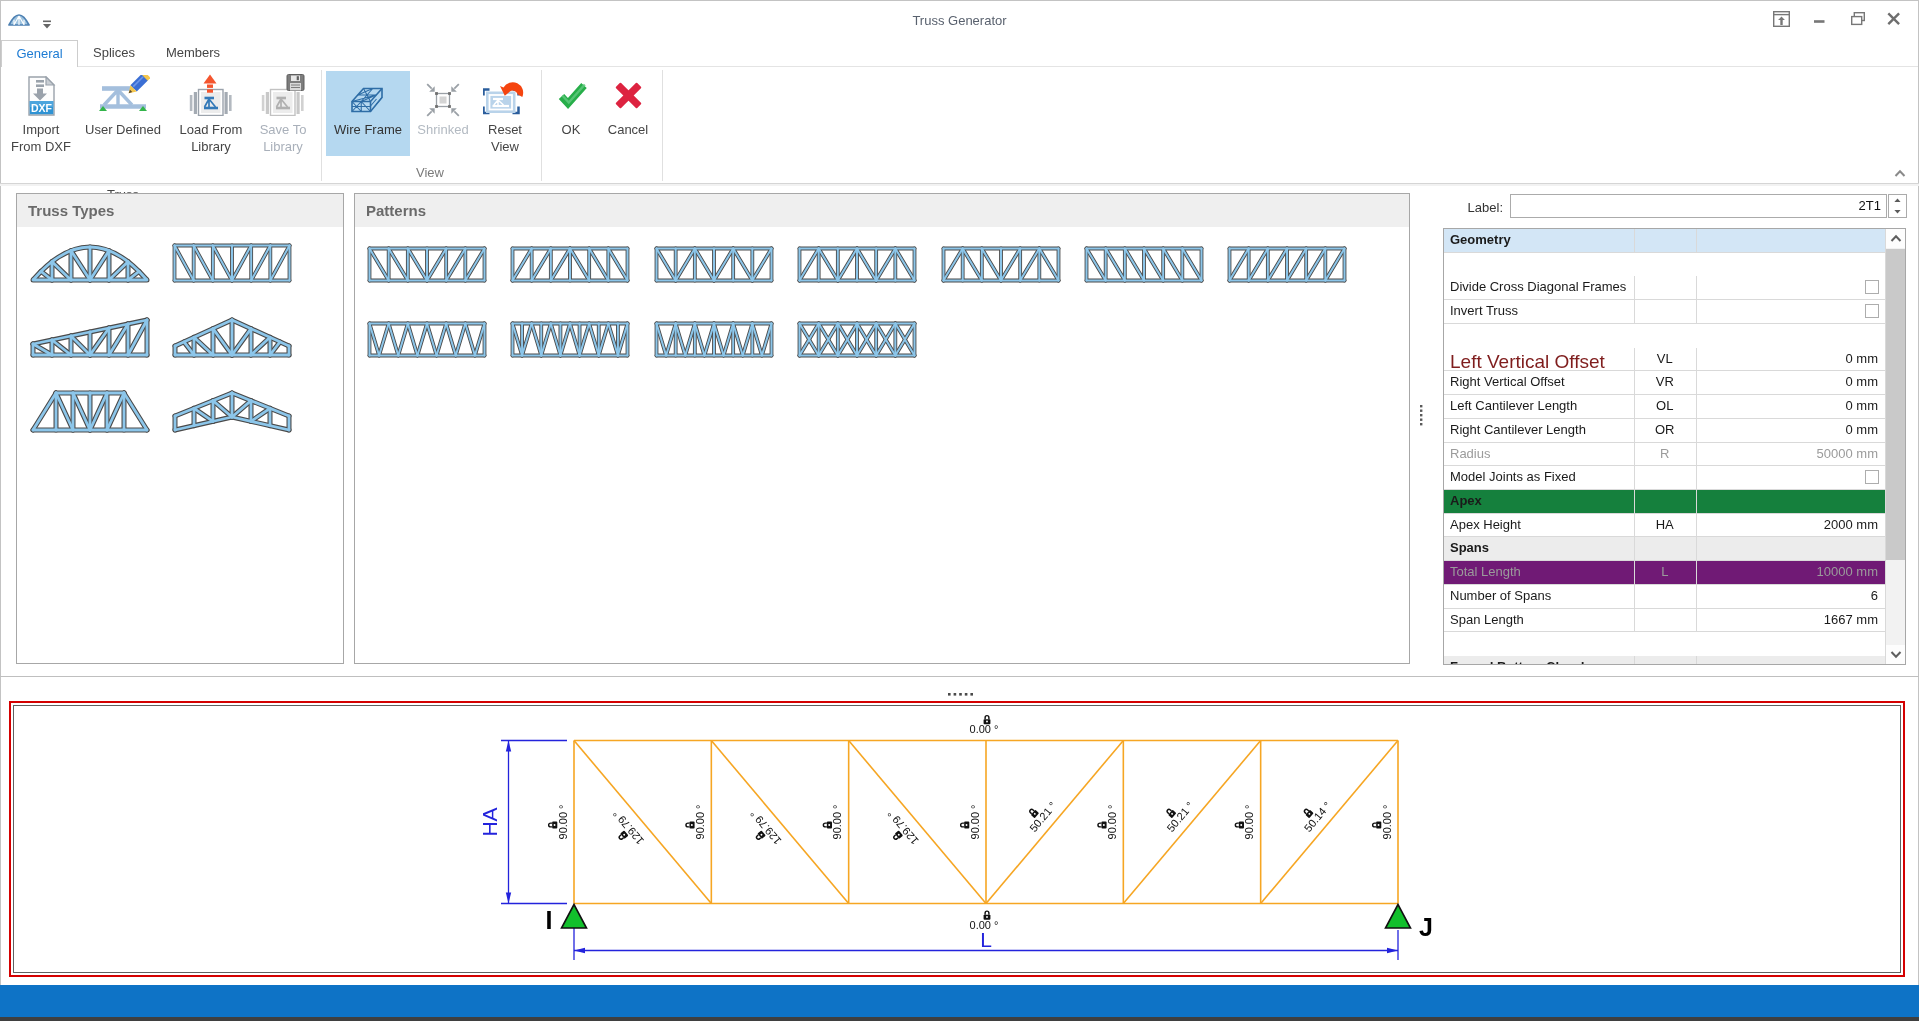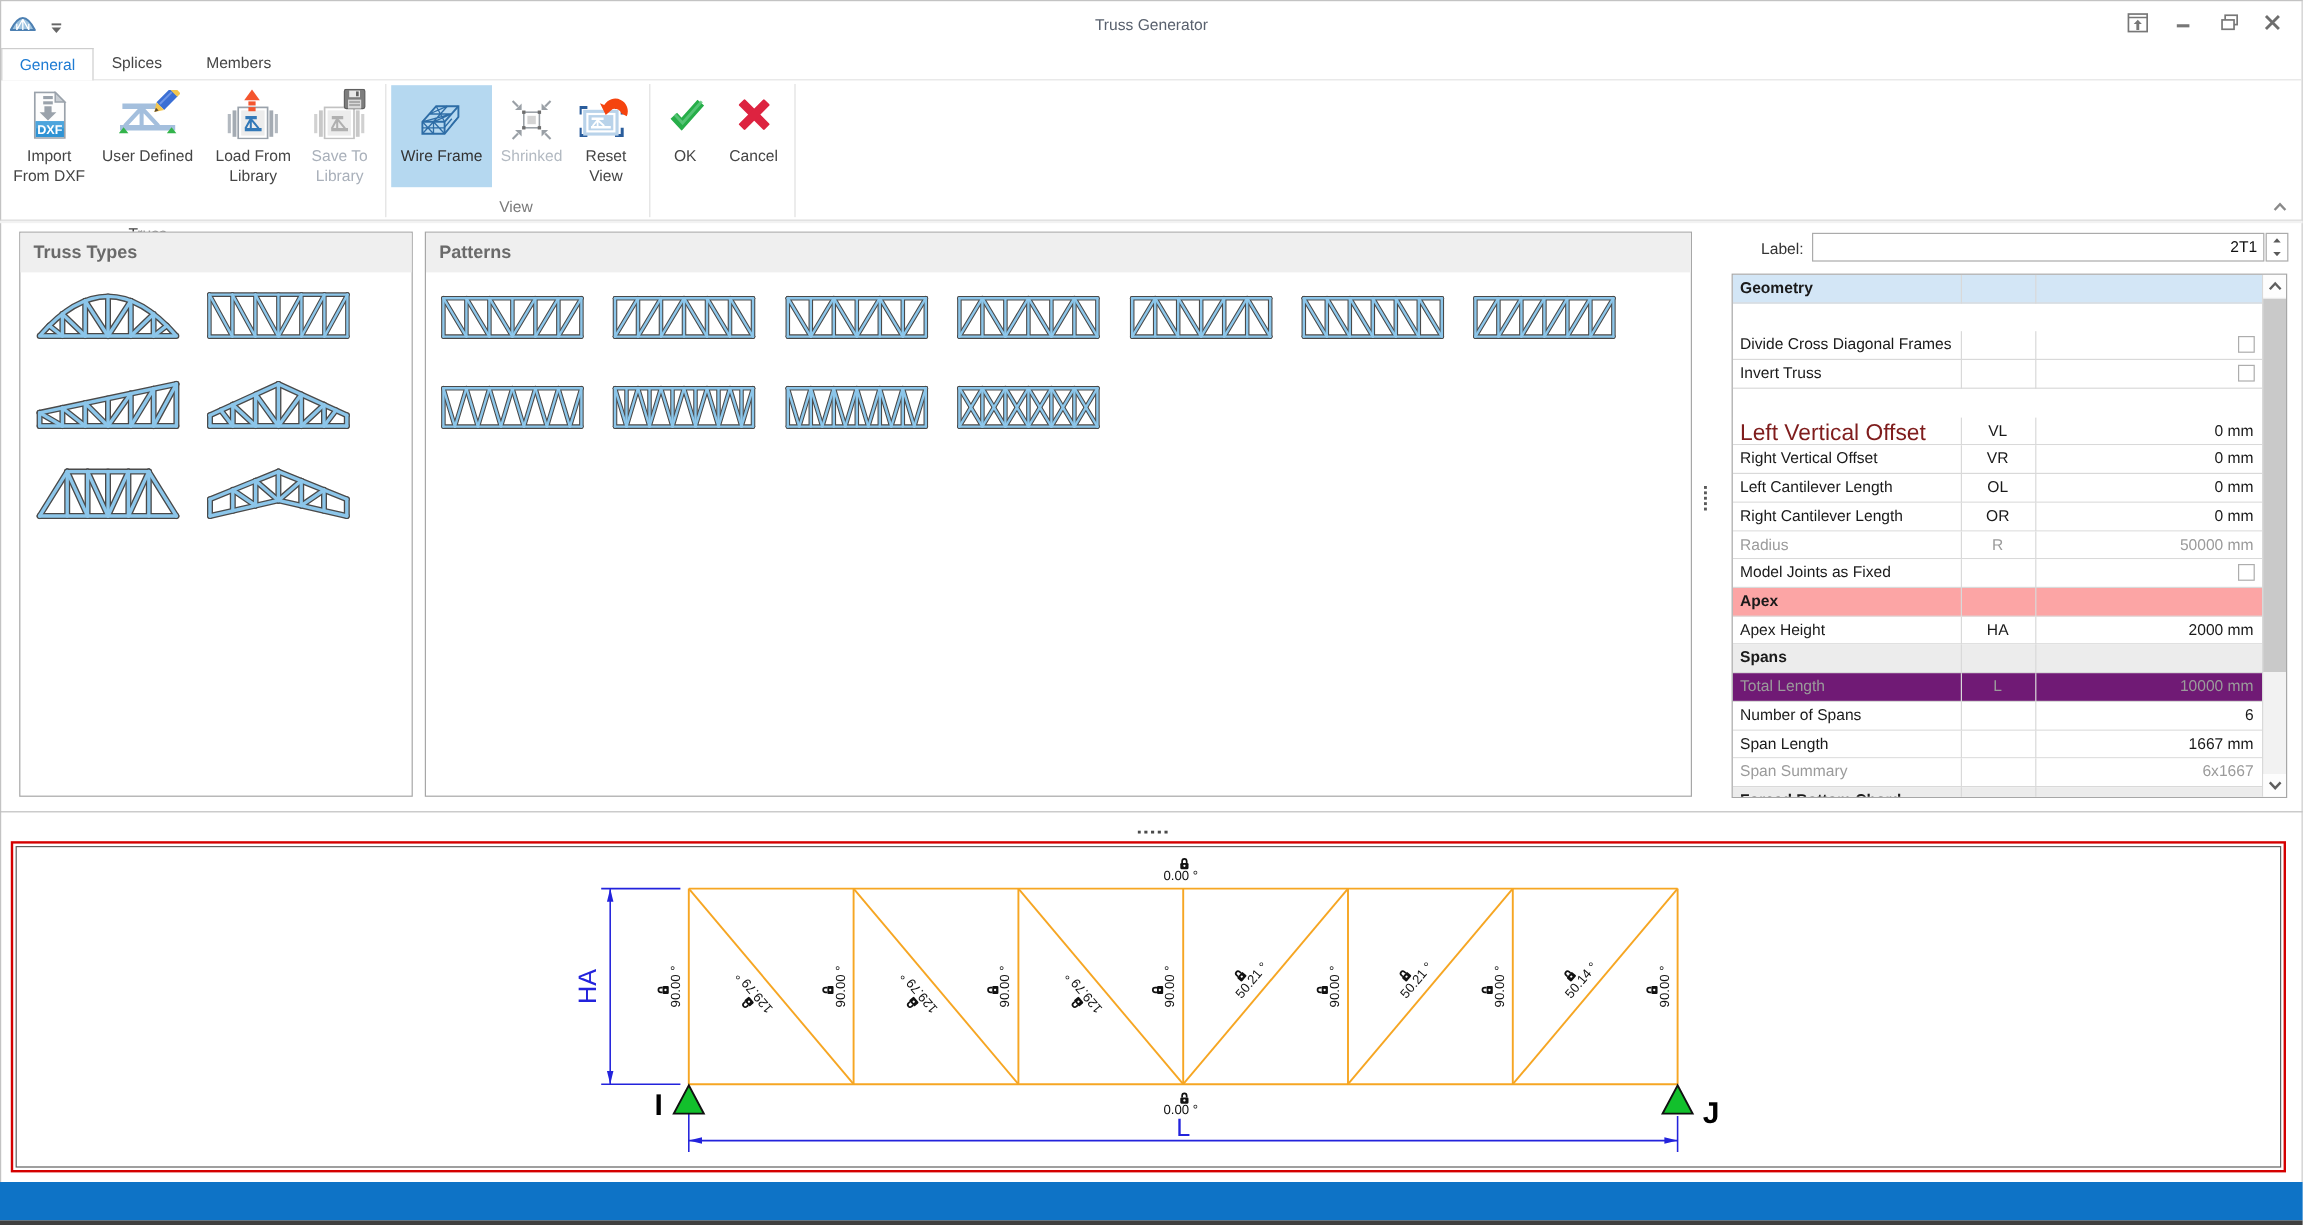--- a/index.html
+++ b/index.html
@@ -21,21 +21,21 @@
       <rect x="3.3" y="0.7" width="10" height="7.8" fill="none" stroke="#777" stroke-width="1.4"></rect>
       <rect x="0.7" y="4.6" width="10" height="7.8" fill="#fff" stroke="#777" stroke-width="1.4"></rect>
     </g>
     <g transform="translate(1888,13)">
       <path d="M0.3,0.3 L11.1,11.1 M11.1,0.3 L0.3,11.1" stroke="#6e6e6e" stroke-width="2.4"></path>
     </g>
   </svg>
 <div class="abs" style="left:1px;top:66px;width:1917px;height:1px;background:#e4e4e4;"></div>
 <div class="abs" style="left:1px;top:40px;width:77px;height:27px;background:#fff;border:1px solid #cdcdcd;border-bottom:none;text-align:center;font-size:13px;color:#1d7bd3;line-height:26px;">General</div>
 <div class="abs" style="left:90px;top:40px;width:48px;height:27px;text-align:center;font-size:13px;color:#454545;line-height:26px;">Splices</div>
-<div class="abs" style="left:160px;top:40px;width:66px;height:27px;text-align:right;font-size:13px;color:#454545;line-height:26px;">Members</div>
+<div class="abs" style="left:160px;top:40px;width:66px;height:27px;text-align:center;font-size:13px;color:#454545;line-height:26px;">Members</div>
 <div class="abs" style="left:326px;top:71px;width:84px;height:85px;background:#b5d8f0;"></div>
 <div class="abs" style="left:320.5px;top:70px;width:1px;height:111px;background:#e0e0e0;"></div>
 <div class="abs" style="left:540.5px;top:70px;width:1px;height:111px;background:#e0e0e0;"></div>
 <div class="abs" style="left:661.5px;top:70px;width:1px;height:111px;background:#e0e0e0;"></div>
 <div class="abs" style="left:26px;top:76px;"><svg width="31" height="41" viewBox="0 0 31 41" style="">
       <path d="M3,1 h17 l8,8 v30 h-25 z" fill="#fdfdfd" stroke="#9aa2ab" stroke-width="1.4"></path>
       <path d="M20,1 l8,8 h-8 z" fill="#c9ced4" stroke="#9aa2ab" stroke-width="1.2"></path>
       <rect x="10" y="4" width="8" height="2.6" fill="#9aa2ab"></rect>
       <rect x="10" y="8.4" width="8" height="2.6" fill="#9aa2ab"></rect>
       <path d="M11,12.5 h6 v5 h4 l-7,7 -7,-7 h4 z" fill="#9aa2ab"></path>
@@ -808,21 +808,21 @@
       <div style="position:absolute;right:7px;top:3px;font-size:13px;color:#9b9b9b;">50000 mm</div>
       <div style="position:absolute;left:189.5px;top:0;width:1px;height:23.72px;background:#d9d9d9;"></div>
       <div style="position:absolute;left:252px;top:0;width:1px;height:23.72px;background:#d9d9d9;"></div>
     </div>
     <div style="position:absolute;left:0;top:237.2px;width:441px;height:23.72px;background:#fff;border-bottom:1px solid #d9d9d9;box-sizing:border-box;">
       <div style="position:absolute;left:6px;top:3px;font-size:13px;color:#1a1a1a;white-space:nowrap;">Model Joints as Fixed</div>
       <div style="position:absolute;right:6px;top:4px;width:14px;height:14px;border:1px solid #adadad;background:#fff;"></div>
       <div style="position:absolute;left:189.5px;top:0;width:1px;height:23.72px;background:#d9d9d9;"></div>
       <div style="position:absolute;left:252px;top:0;width:1px;height:23.72px;background:#d9d9d9;"></div>
     </div>
-    <div style="position:absolute;left:0;top:260.9px;width:441px;height:23.72px;background:#fca5a5;border-bottom:1px solid #d9d9d9;box-sizing:border-box;">
+    <div style="position:absolute;left:0;top:260.9px;width:441px;height:23.72px;background:#15803d;border-bottom:1px solid #d9d9d9;box-sizing:border-box;">
       <div style="position:absolute;left:6px;top:3px;font-size:13px;font-weight:bold;color:#1a1a1a;white-space:nowrap;">Apex</div>
       <div style="position:absolute;left:189.5px;top:0;width:1px;height:23.72px;background:#d9d9d9;"></div>
       <div style="position:absolute;left:252px;top:0;width:1px;height:23.72px;background:#d9d9d9;"></div>
     </div>
     <div style="position:absolute;left:0;top:284.6px;width:441px;height:23.72px;background:#fff;border-bottom:1px solid #d9d9d9;box-sizing:border-box;">
       <div style="position:absolute;left:6px;top:3px;font-size:13px;color:#1a1a1a;white-space:nowrap;">Apex Height</div>
       <div style="position:absolute;left:189.5px;top:3px;width:62.5px;text-align:center;font-size:13px;color:#1a1a1a;">HA</div>
       <div style="position:absolute;right:7px;top:3px;font-size:13px;color:#1a1a1a;">2000 mm</div>
       <div style="position:absolute;left:189.5px;top:0;width:1px;height:23.72px;background:#d9d9d9;"></div>
       <div style="position:absolute;left:252px;top:0;width:1px;height:23.72px;background:#d9d9d9;"></div>
@@ -841,26 +841,20 @@
     </div>
     <div style="position:absolute;left:0;top:355.8px;width:441px;height:23.72px;background:#fff;border-bottom:1px solid #d9d9d9;box-sizing:border-box;">
       <div style="position:absolute;left:6px;top:3px;font-size:13px;color:#1a1a1a;white-space:nowrap;">Number of Spans</div>
       <div style="position:absolute;right:7px;top:3px;font-size:13px;color:#1a1a1a;">6</div>
       <div style="position:absolute;left:189.5px;top:0;width:1px;height:23.72px;background:#d9d9d9;"></div>
       <div style="position:absolute;left:252px;top:0;width:1px;height:23.72px;background:#d9d9d9;"></div>
     </div>
     <div style="position:absolute;left:0;top:379.5px;width:441px;height:23.72px;background:#fff;border-bottom:1px solid #d9d9d9;box-sizing:border-box;">
       <div style="position:absolute;left:6px;top:3px;font-size:13px;color:#1a1a1a;white-space:nowrap;">Span Length</div>
       <div style="position:absolute;right:7px;top:3px;font-size:13px;color:#1a1a1a;">1667 mm</div>
-      <div style="position:absolute;left:189.5px;top:0;width:1px;height:23.72px;background:#d9d9d9;"></div>
-      <div style="position:absolute;left:252px;top:0;width:1px;height:23.72px;background:#d9d9d9;"></div>
-    </div>
-    <div style="position:absolute;left:0;top:403.2px;width:441px;height:23.72px;background:#fff;border-bottom:1px solid #d9d9d9;box-sizing:border-box;">
-      <div style="position:absolute;left:6px;top:3px;font-size:13px;color:#9b9b9b;white-space:nowrap;">Span Summary</div>
-      <div style="position:absolute;right:7px;top:3px;font-size:13px;color:#9b9b9b;">6x1667</div>
       <div style="position:absolute;left:189.5px;top:0;width:1px;height:23.72px;background:#d9d9d9;"></div>
       <div style="position:absolute;left:252px;top:0;width:1px;height:23.72px;background:#d9d9d9;"></div>
     </div>
     <div style="position:absolute;left:0;top:427.0px;width:441px;height:23.72px;background:#ececec;border-bottom:1px solid #d9d9d9;box-sizing:border-box;">
       <div style="position:absolute;left:6px;top:3px;font-size:13px;font-weight:bold;color:#1a1a1a;white-space:nowrap;">Forced Bottom Chord</div>
       <div style="position:absolute;left:189.5px;top:0;width:1px;height:23.72px;background:#d9d9d9;"></div>
       <div style="position:absolute;left:252px;top:0;width:1px;height:23.72px;background:#d9d9d9;"></div>
     </div>
     <div style="position:absolute;left:441px;top:0;width:21px;height:100%;background:#f2f2f2;border-left:1px solid #d9d9d9;">
       <div style="position:absolute;left:0;top:0;width:100%;height:19px;background:#fdfdfd;"><svg width="20" height="19" viewBox="0 0 20 19" style="">

